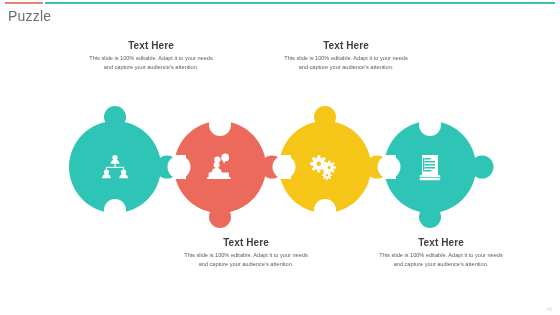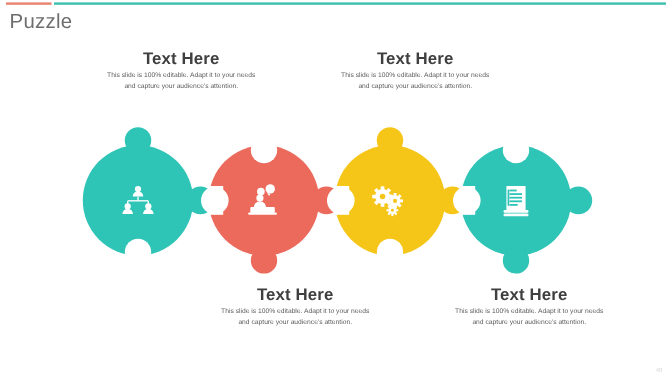--- a/index.html
+++ b/index.html
@@ -38,35 +38,35 @@
     width: 510px;
     height: 2px;
     background: #3dbfb0;
   }
 
   
   #page-title {
     position: absolute;
     left: 8px;
     top: 8px;
-    font-size: 17px;
+    font-size: 14px;
     color: #6e6e6e;
     letter-spacing: 0.2px;
     font-weight: 400;
     white-space: nowrap;
   }
 
   
   .caption {
     position: absolute;
     width: 190px;
     text-align: center;
   }
   .caption .cap-title {
-    font-size: 14px;
+    font-size: 10px;
     font-weight: bold;
     color: #3f3f3f;
     margin: 0 0 3px 0;
     letter-spacing: 0.1px;
   }
   .caption .cap-body {
     font-size: 5.6px;
     line-height: 1.55;
     color: #5c5c5c;
     margin: 0 auto;

